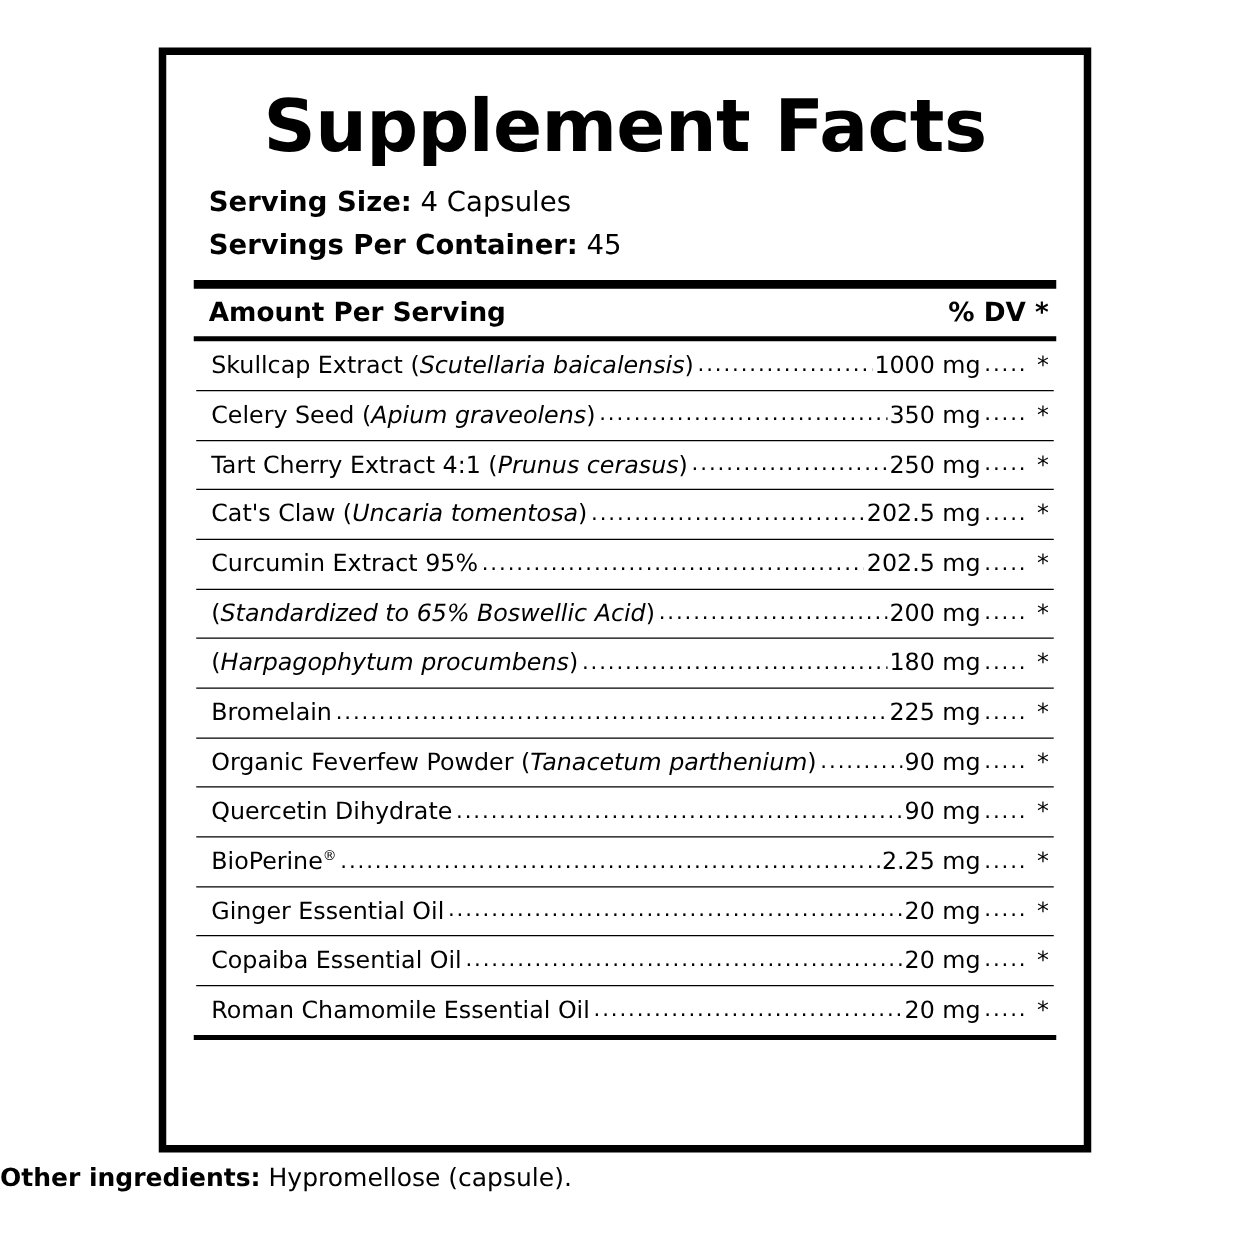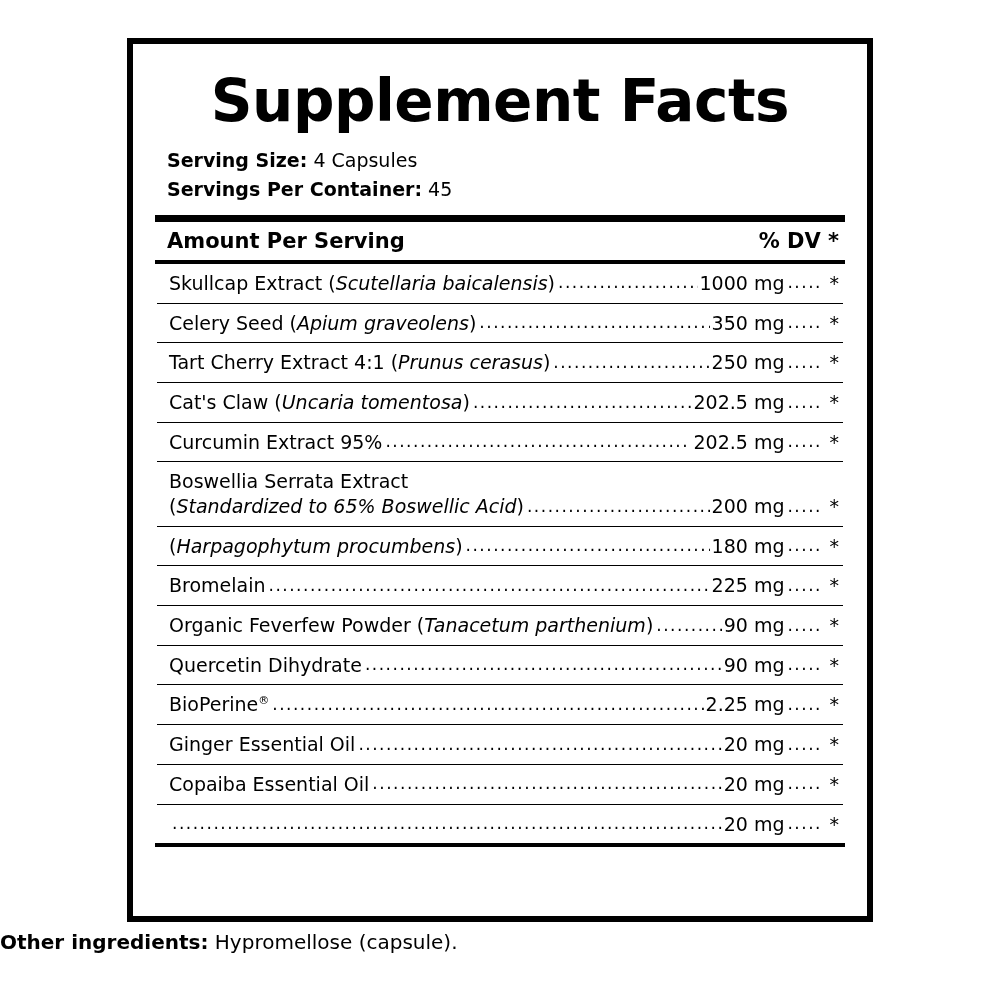--- a/index.html
+++ b/index.html
@@ -34,21 +34,21 @@
   .title {
     font-size: 58px;
     font-weight: 700;
     letter-spacing: -0.5px;
     text-align: center;
     line-height: 1.0;
     margin: 28px 0 16px 0;
     font-family: "DejaVu Sans", "Liberation Sans", sans-serif;
   }
   .serving-line {
-    font-size: 19px;
+    font-size: 22px;
     line-height: 1.55;
     padding-left: 12px;
   }
   .serving-line b {
     font-weight: 700;
   }
   .rule-thick {
     border-bottom: 7px solid #000;
     margin: 10px 0 0 0;
   }
@@ -210,21 +210,20 @@
         <div class="row-inner">
           <span class="nm"><span>Curcumin Extract 95%</span></span>
           <span class="dots">..................................................................................................</span>
           <span class="amt">202.5 mg</span>
           <span class="dots2">.....</span>
           <span class="dv">*</span>
         </div>
       </div>
 
       <div class="row two-line">
-        <span class="first">Boswellia Serrata Extract</span>
         <div class="row-inner">
           <span class="nm"><span>(</span><i>Standardized to 65% Boswellic Acid</i><span>)</span></span>
           <span class="dots">..................................................................................................</span>
           <span class="amt">200 mg</span>
           <span class="dots2">.....</span>
           <span class="dv">*</span>
         </div>
       </div>
 
       <div class="row two-line">
@@ -292,20 +291,21 @@
           <span class="nm"><span>Copaiba Essential Oil</span></span>
           <span class="dots">..................................................................................................</span>
           <span class="amt">20 mg</span>
           <span class="dots2">.....</span>
           <span class="dv">*</span>
         </div>
       </div>
 
       <div class="row">
         <div class="row-inner">
+          <span class="nm"><span>Roman Chamomile Essential Oil</span></span>
           <span class="dots">..................................................................................................</span>
           <span class="amt">20 mg</span>
           <span class="dots2">.....</span>
           <span class="dv">*</span>
         </div>
       </div>
 
     </div>
 
     <div class="rule-mid"></div>

